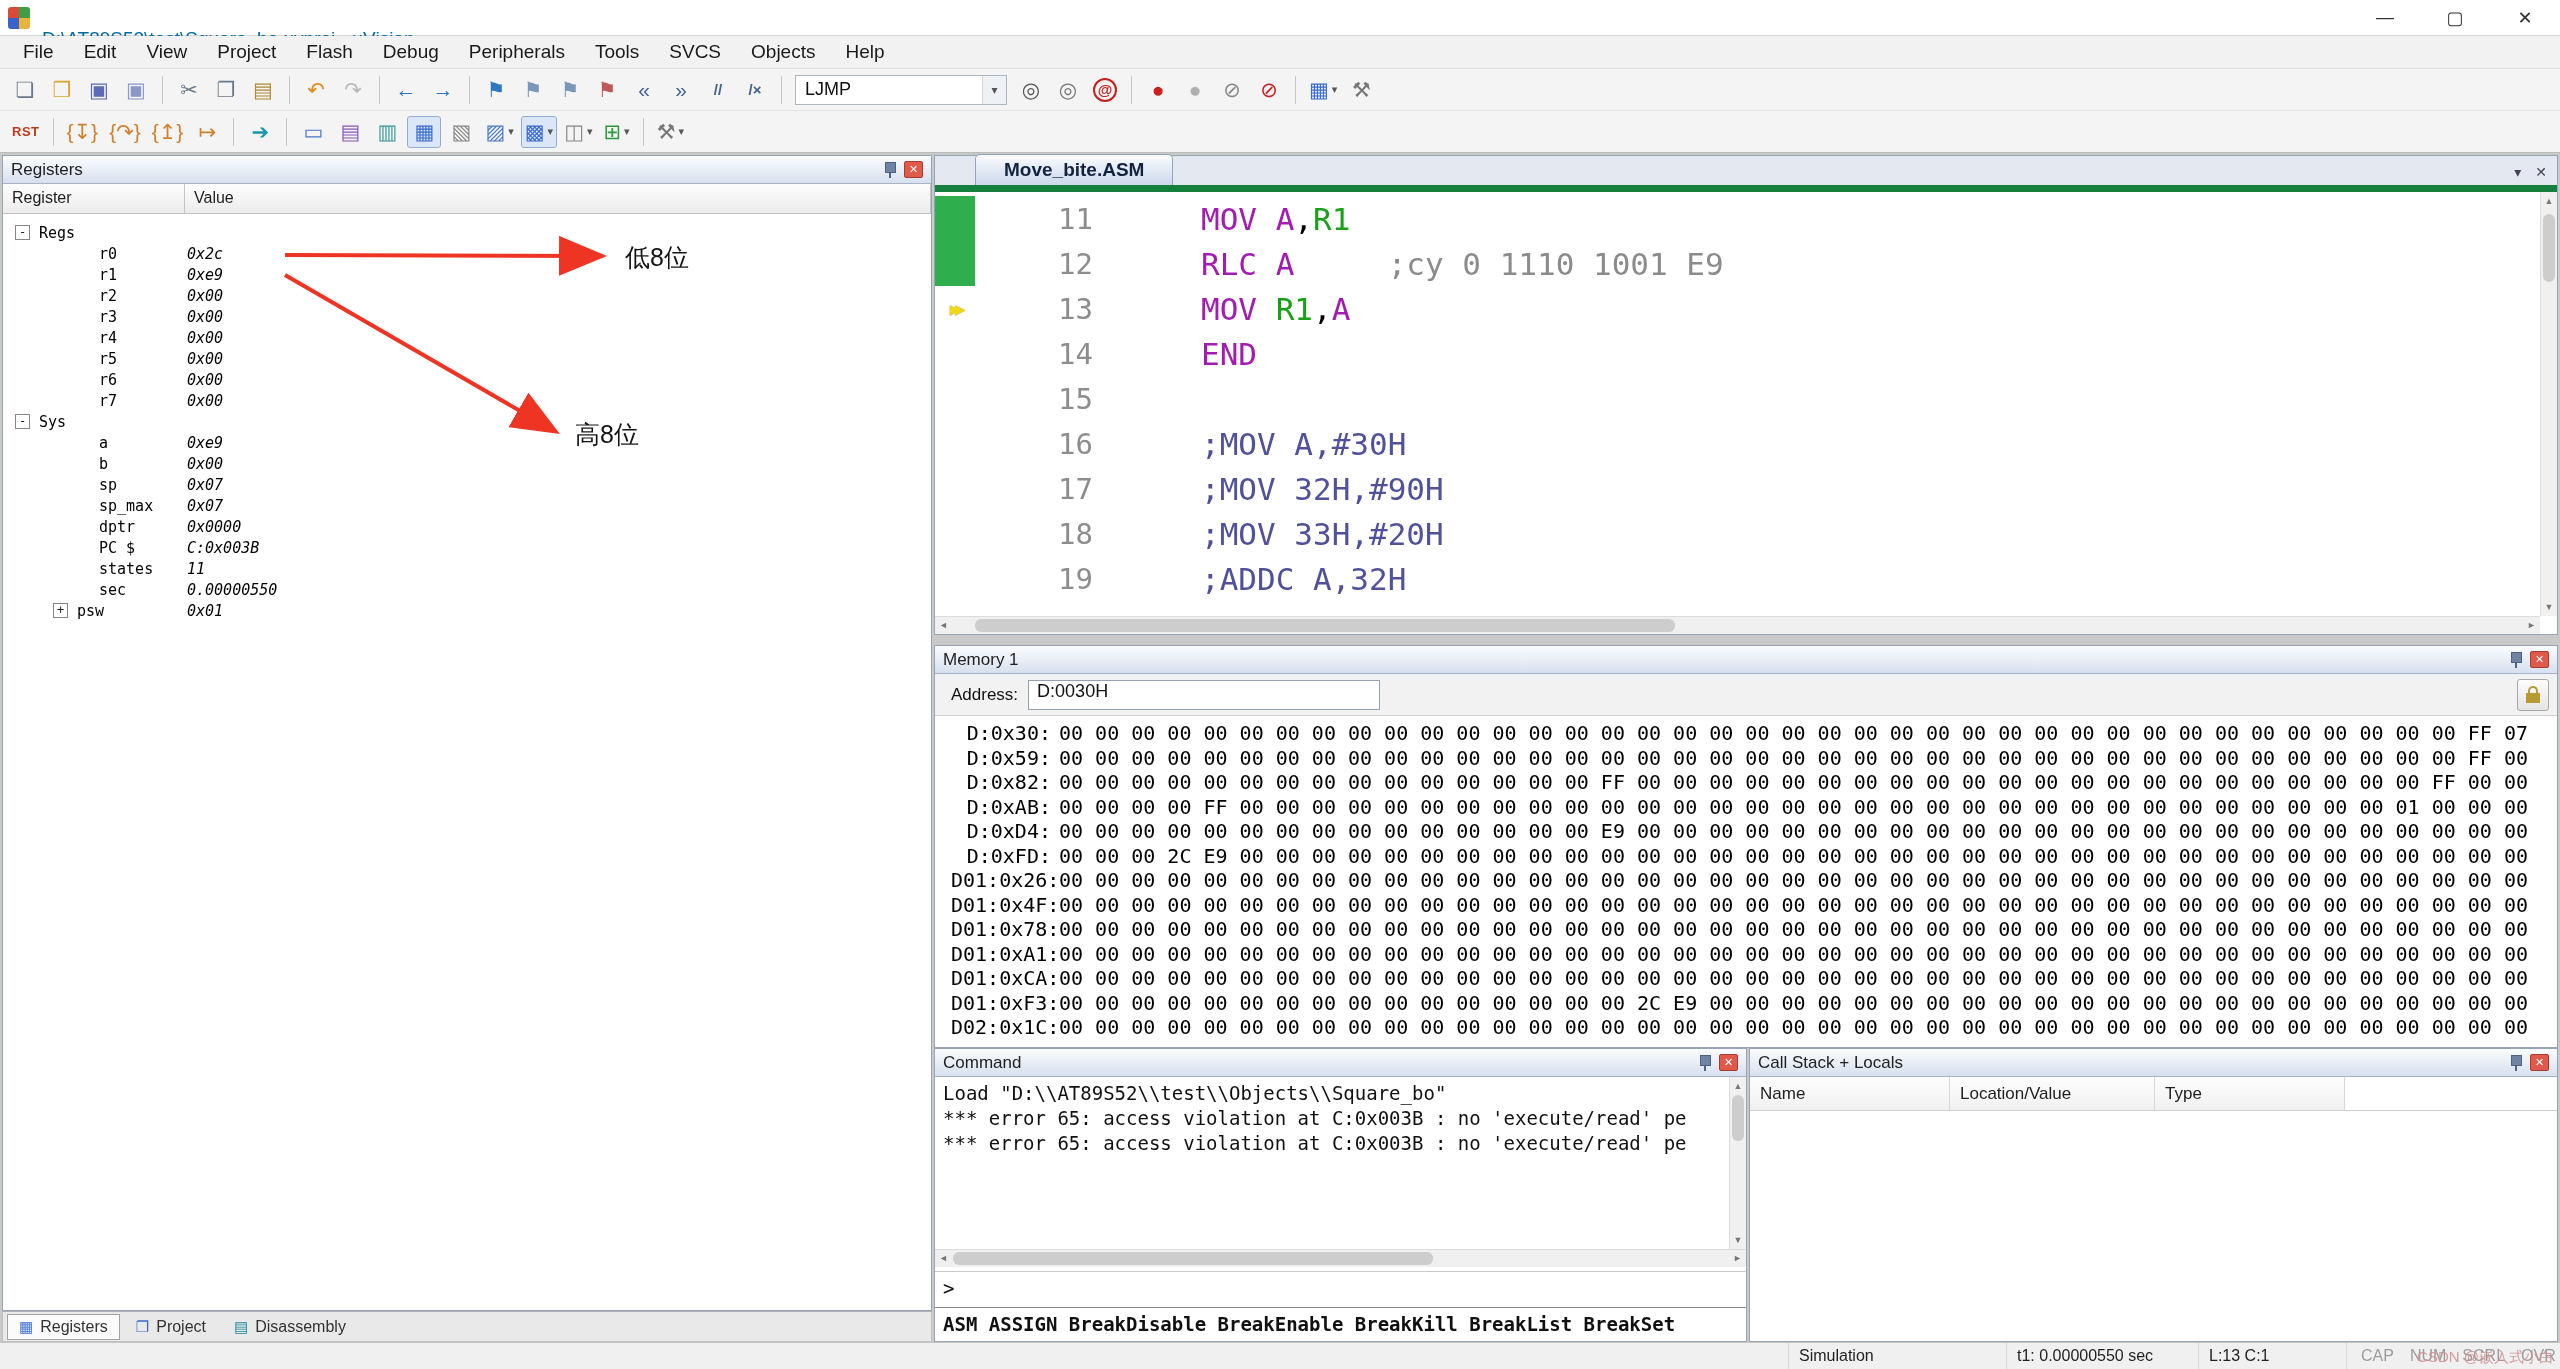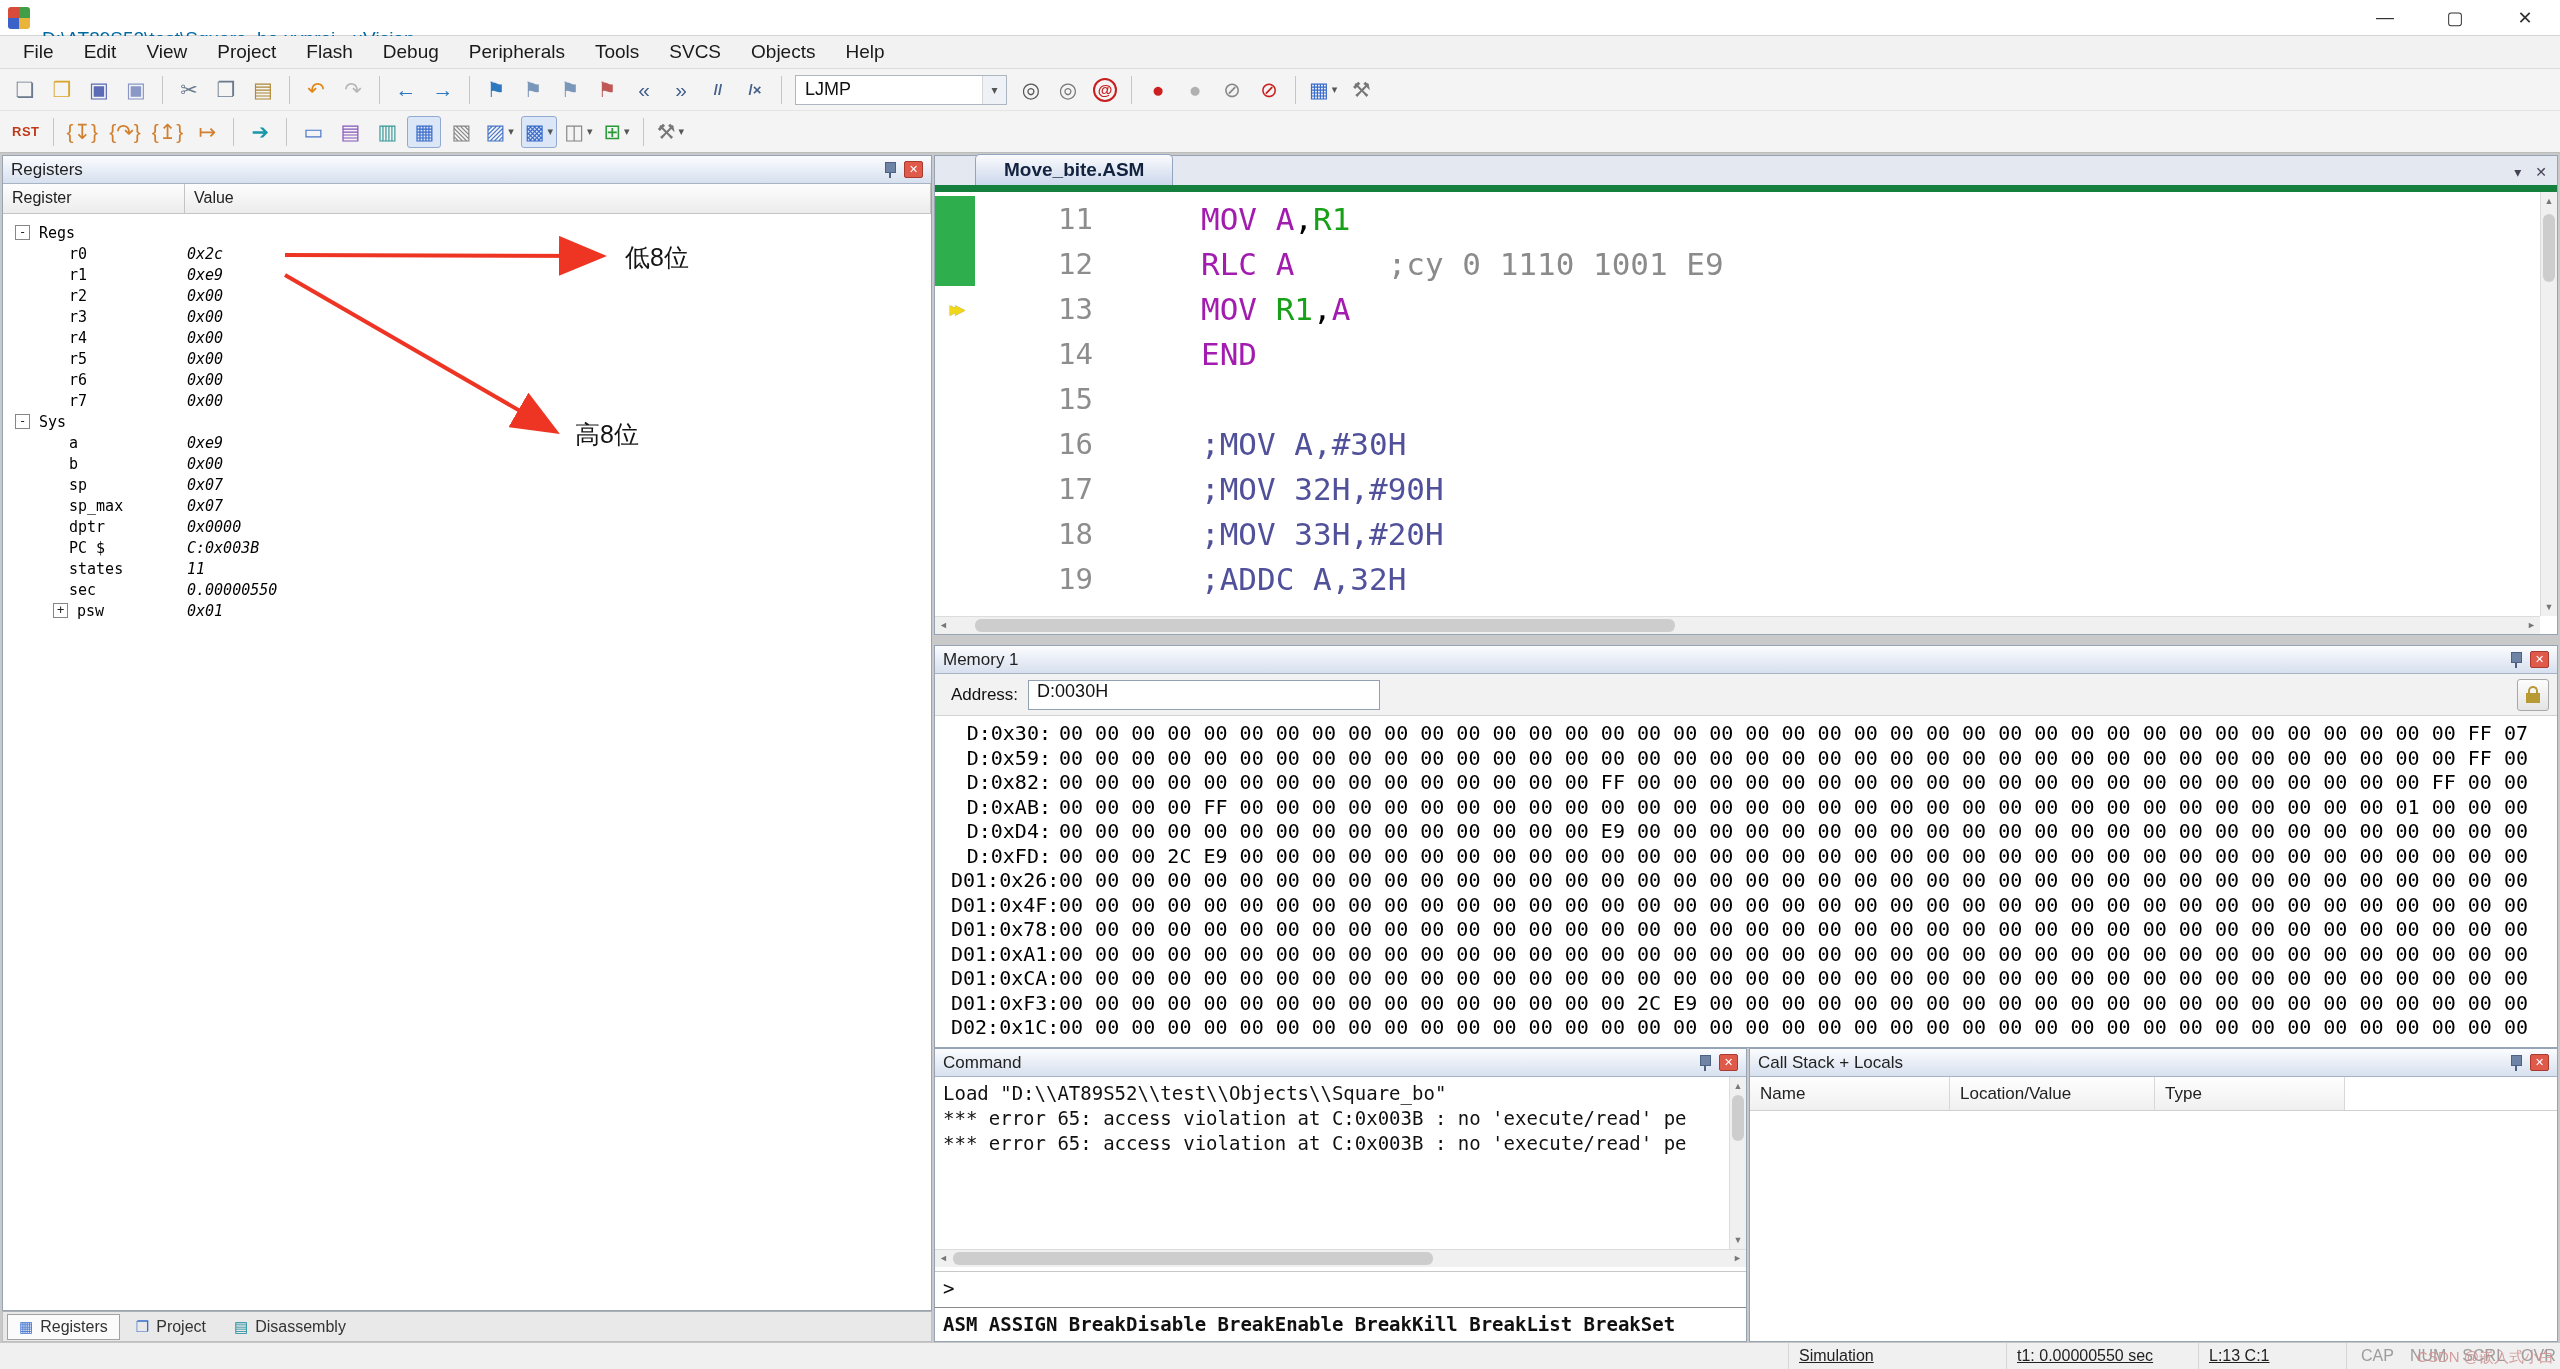--- a/index.html
+++ b/index.html
@@ -44,21 +44,21 @@
   .close-box { width:19px; height:17px; background:#e05a4c; border:1px solid #a83a2e; color:#fff; font-size:11px; display:flex; align-items:center; justify-content:center; border-radius:2px; }
 
   
   #registers-panel { left:2px; top:155px; width:930px; height:1156px; }
   .reg-colhdr { height:30px; display:flex; background:#f1f1f1; border-bottom:1px solid #c4c4c4; }
   .colcell { border-right:1px solid #c4c4c4; padding:5px 9px; font-size:16px; color:#222; background:linear-gradient(#fdfdfd,#ececec); }
   .colcell.c1 { width:182px; } .colcell.c2 { flex:1; }
   #reg-tree { padding-top:8px; position:relative; }
   .tree-row { position:relative; height:21px; display:flex; align-items:center; font-family:"DejaVu Sans Mono", monospace; font-size:15px; color:#000; }
   .tree-row.group { padding-left:12px; }
-  .tree-row.child { padding-left:66px; }
+  .tree-row.child { padding-left:96px; }
   .tree-row.child.haspl { padding-left:50px; }
   .exp { width:15px; height:15px; border:1px solid #868686; background:#fff; font-size:12px; line-height:12px; text-align:center; margin-right:9px; color:#222; flex:none; }
   .rval { position:absolute; left:184px;font-style:italic; }
   #annot-svg { position:absolute; left:0; top:0; pointer-events:none; }
   .annot { position:absolute; font-size:25px; color:#141414; font-weight:500; font-family:"Liberation Sans",sans-serif; }
   #annot-low { left:622px; top:85px; }
   #annot-high { left:572px; top:262px; }
 
   
   #editor { position:absolute; left:934px; top:155px; width:1624px; height:480px; background:#fff; border:1px solid #97a4b5; }
@@ -114,21 +114,21 @@
   .cs-body { flex:1; background:#fff; }
 
   
   #bottom-tabs { position:absolute; left:2px; top:1311px; width:930px; height:31px; background:#e9e9e9; border:1px solid #c0c0c0; border-top:1px solid #b0b0b0; display:flex; align-items:center; padding-left:4px; gap:4px; }
   .btab { display:flex; align-items:center; gap:7px; padding:3px 11px; font-size:16px; color:#333; border:1px solid transparent; }
   .btab.active { background:#fbfbfb; border-color:#a2a2a2; }
   .btab .bt-icon { font-size:15px; }
 
   
   #statusbar { position:absolute; left:0; top:1342px; width:2560px; height:27px; background:#f0f0f0; border-top:1px solid #c6c6c6; font-size:16px; color:#222; }
-  .sb-pane { position:absolute; top:0; height:100%; display:flex; align-items:center; padding-left:10px; border-left:1px solid #d6d6d6;text-decoration:underline; }
+  .sb-pane { position:absolute; top:0; height:100%; display:flex; align-items:center; padding-left:10px; border-left:1px solid #d6d6d6; }
   #sb-empty { left:4px; width:1782px; border-left:none; }
   #sb-sim  { left:1788px; width:218px; }
   #sb-time { left:2006px; width:192px; }
   #sb-pos  { left:2198px; width:138px; }
   #sb-flags { position:absolute; left:2346px; top:0; height:100%; display:flex; align-items:center; gap:16px; color:#9c9c9c; border-left:1px solid #d6d6d6; padding-left:14px; }
   #watermark { position:absolute; right:6px; top:5px; font-size:15px; color:#cf8f8f; opacity:.85; }
 </style>
 </head>
 <body>
 

